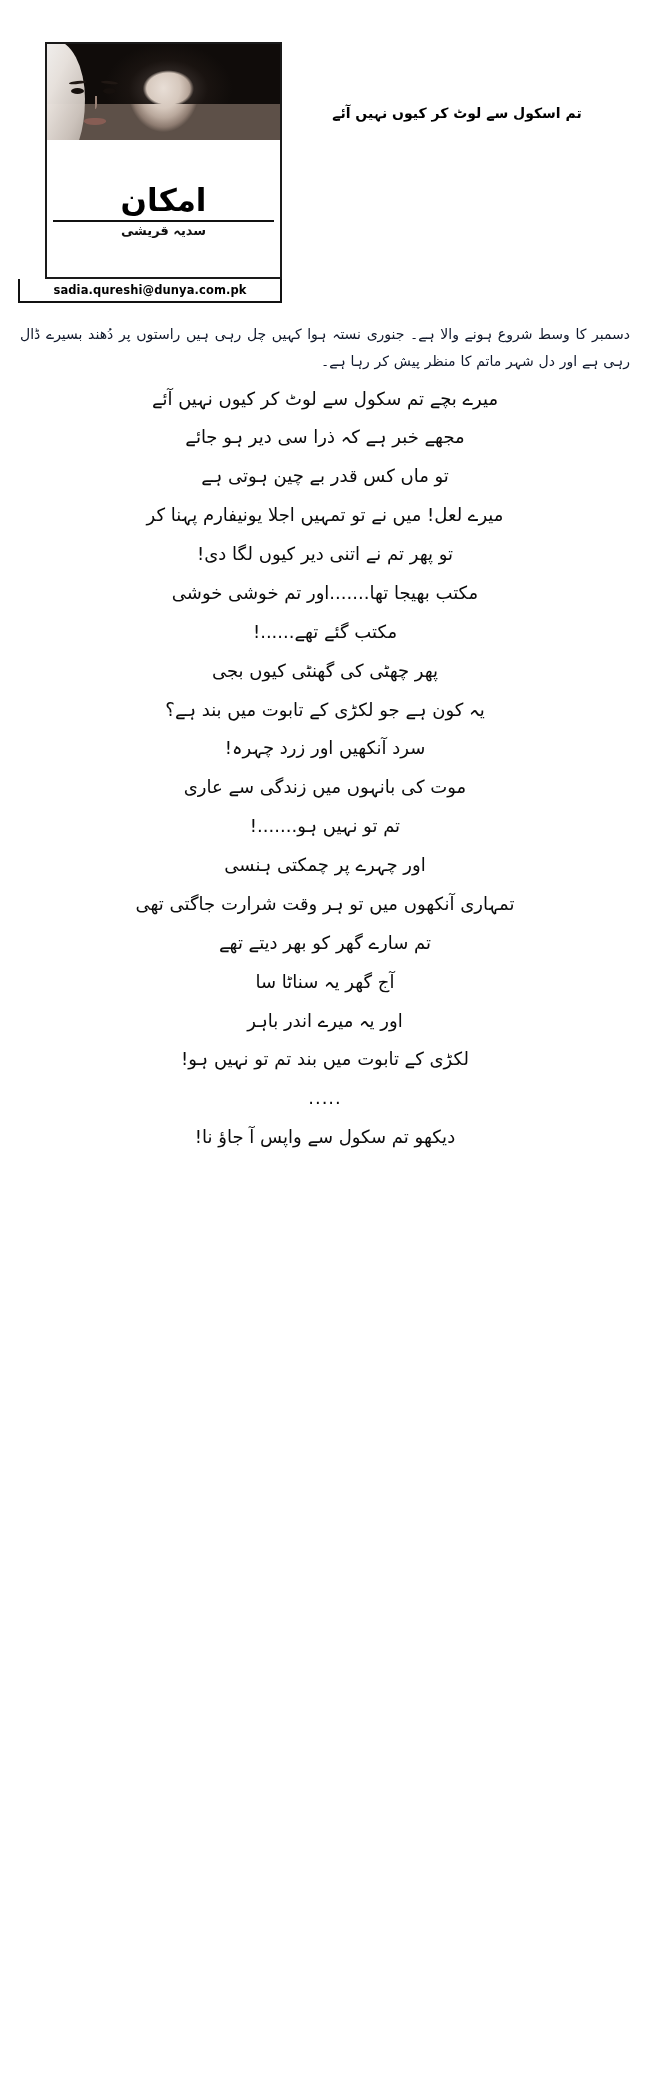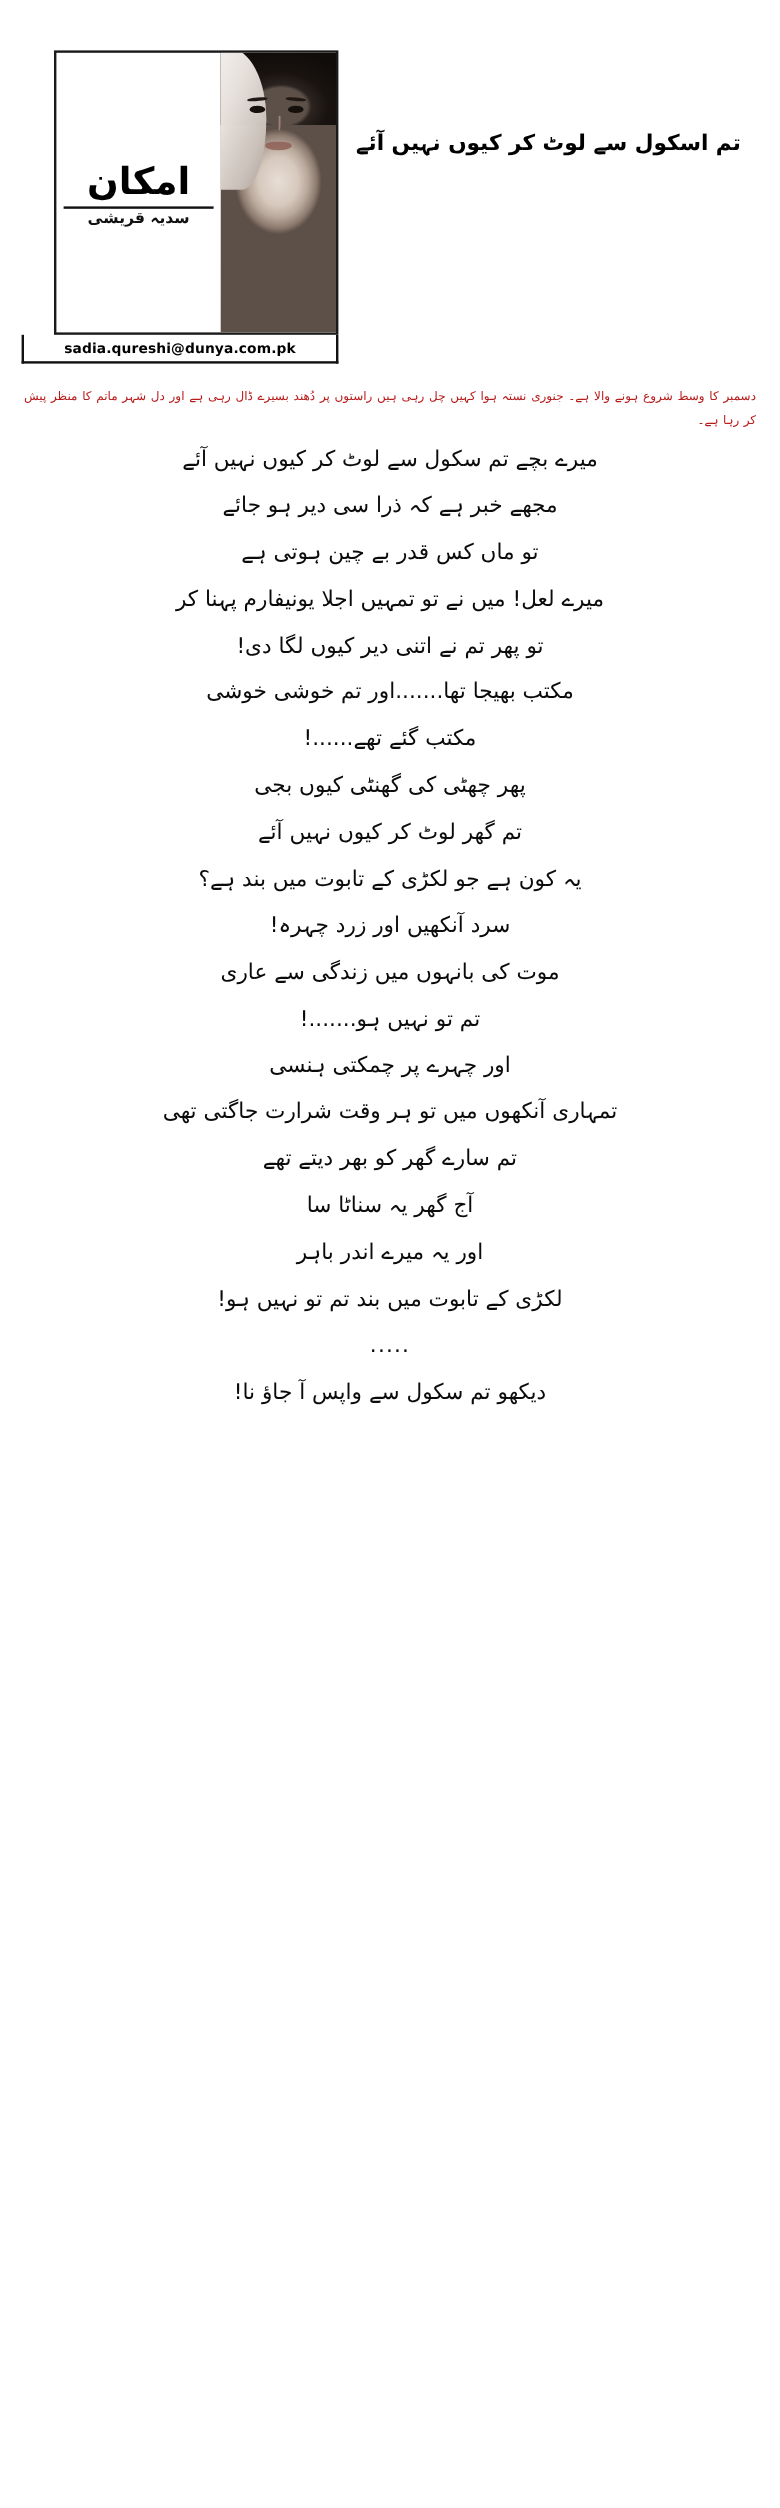--- a/index.html
+++ b/index.html
@@ -37,21 +37,21 @@
 
   .logo-block {
     width: 237px;
     flex: 0 0 237px;
     border: 2px solid #1a1a1a;
     background: #ffffff;
     position: relative;
     overflow: hidden;
     height: 102px;
     display: flex;
-    flex-direction: row;
+    flex-direction: column;
     align-items: stretch;
   }
 
   .logo-photo {
     flex: 0 0 96px;
     position: relative;
     background:
       radial-gradient(ellipse 36px 44px at 50% 46%, #e8ded6 0%, #d6c8bd 46%, #b9a89c 68%, #8d7b70 88%, #5d5048 100%),
       linear-gradient(180deg, #f2f0ee 0%, #cfcac6 55%, #8e8a87 100%);
     overflow: hidden;
@@ -167,43 +167,43 @@
   }
 
   .headline-wrap {
     flex: 1 1 auto;
     display: flex;
     align-items: flex-start;
     justify-content: center;
     padding-top: 52px;
   }
   .headline {
-    font-size: 18px;
+    font-size: 14px;
     font-weight: 700;
     direction: rtl;
     text-align: center;
     line-height: 1.5;
     color: #000;
     white-space: nowrap;
   }
 
   
   .article {
     padding: 18px 20px 0 20px;
   }
   .article p {
     margin: 0;
     direction: rtl;
     text-align: justify;
     text-align-last: right;
-    font-size: 10px;
+    font-size: 14px;
     line-height: 1.95;
     letter-spacing: 0;
     word-spacing: .4px;
-    color: #b91c1c;
+    color: #0f172a;
     text-justify: inter-word;
   }
 
   
   .poem {
     padding: 4px 20px 30px 20px;
     direction: rtl;
   }
   .poem .line {
     font-size: 18px;
@@ -253,21 +253,20 @@
 
   <div class="poem">
     <div class="line">میرے بچے تم سکول سے لوٹ کر کیوں نہیں آئے</div>
     <div class="line">مجھے خبر ہے کہ ذرا سی دیر ہو جائے</div>
     <div class="line">تو ماں کس قدر بے چین ہوتی ہے</div>
     <div class="line">میرے لعل! میں نے تو تمہیں اجلا یونیفارم پہنا کر</div>
     <div class="line">تو پھر تم نے اتنی دیر کیوں لگا دی!</div>
     <div class="line">مکتب بھیجا تھا.......اور تم خوشی خوشی</div>
     <div class="line">مکتب گئے تھے......!</div>
     <div class="line">پھر چھٹی کی گھنٹی کیوں بجی</div>
-    <div class="line">تم گھر لوٹ کر کیوں نہیں آئے</div>
     <div class="line">یہ کون ہے جو لکڑی کے تابوت میں بند ہے؟</div>
     <div class="line">سرد آنکھیں اور زرد چہرہ!</div>
     <div class="line">موت کی بانہوں میں زندگی سے عاری</div>
     <div class="line">تم تو نہیں ہو.......!</div>
     <div class="line">اور چہرے پر چمکتی ہنسی</div>
     <div class="line">تمہاری آنکھوں میں تو ہر وقت شرارت جاگتی تھی</div>
     <div class="line">تم سارے گھر کو بھر دیتے تھے</div>
     <div class="line">آج گھر یہ سناٹا سا</div>
     <div class="line">اور یہ میرے اندر باہر</div>
     <div class="line">لکڑی کے تابوت میں بند تم تو نہیں ہو!</div>

